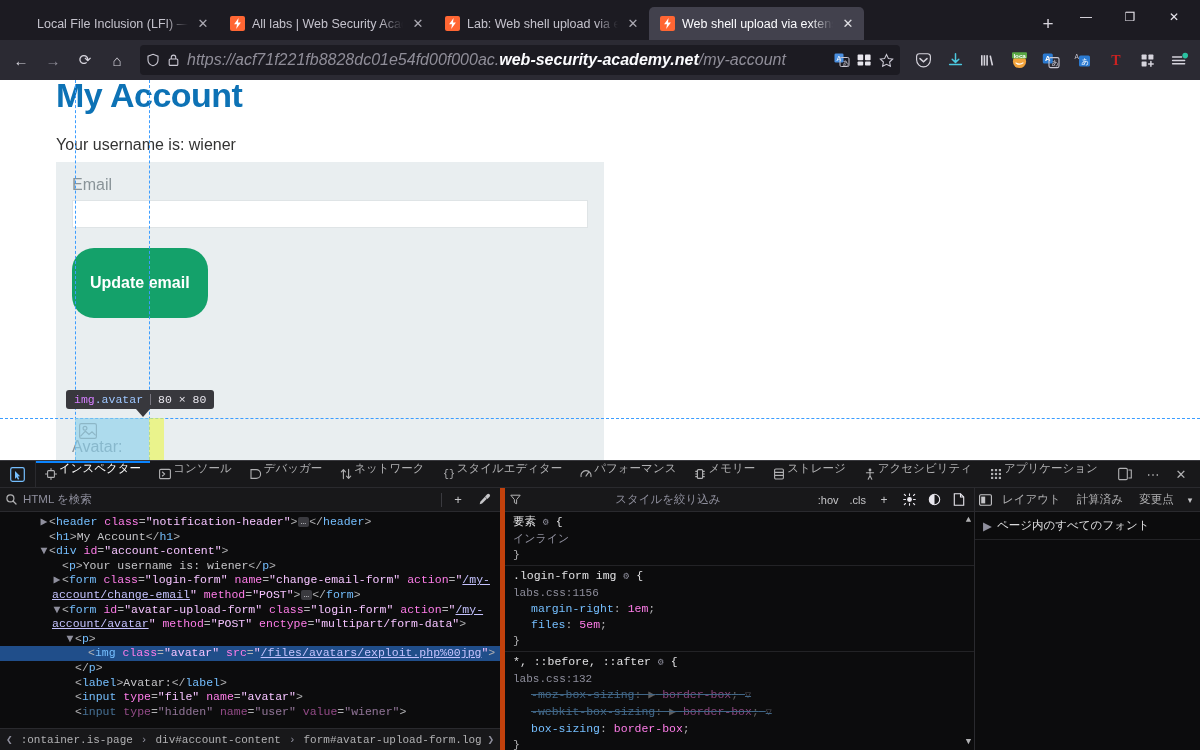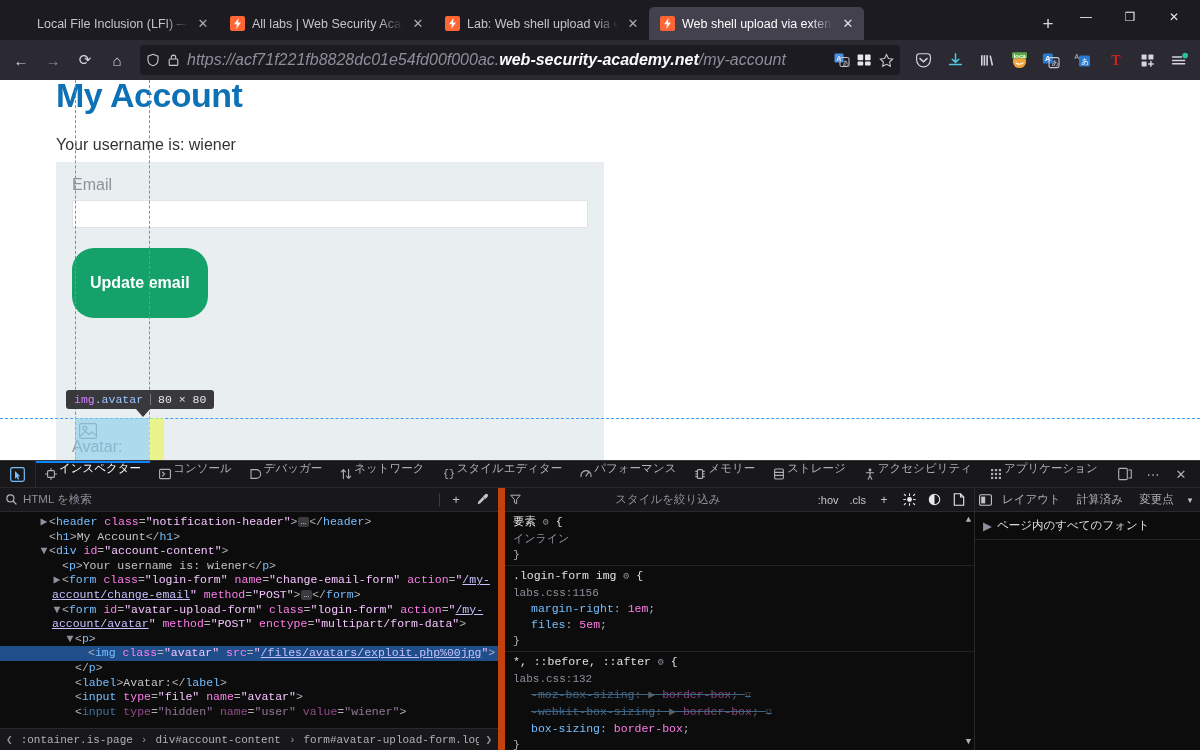--- a/index.html
+++ b/index.html
@@ -128,21 +128,21 @@
     height:2px; background:#0a84ff; }
   .dt-tab .gi { display:flex; align-items:center; color:#b1b1b3; }
   .dt-right { display:flex; align-items:center; gap:2px; padding-right:6px; }
   .dt-rb { width:26px; height:26px; display:flex; align-items:center;
     justify-content:center; color:#b1b1b3; font-size:13px; }
 
   .dt-body { flex:1; display:flex; min-height:0; }
 
   
   .insp { width:505px; display:flex; flex-direction:column; min-width:0;
-    border-right:7px solid #c2410c; }
+    border-right:5px solid #c2410c; }
   .insp-search { height:24px; display:flex; align-items:center; background:#18181a;
     border-bottom:1px solid #2a2a2e; padding:0 6px; gap:6px; }
   .insp-search .sico { color:#b1b1b3; font-size:11px; }
   .insp-search .sph { flex:1; color:#8f8f9d; font-size:11.5px; }
   .insp-search .sep { width:1px; height:14px; background:#3a3a3f; }
   .insp-search .sbtn { width:20px; display:flex; align-items:center;
     justify-content:center; color:#c5c5c8; font-size:13px; }
   .domtree { flex:1; overflow:hidden; padding:3px 0 0 0; background:#0c0c0d;
     font-family:"Liberation Mono", monospace; font-size:11.5px; line-height:14.6px;
     position:relative; white-space:nowrap; }

